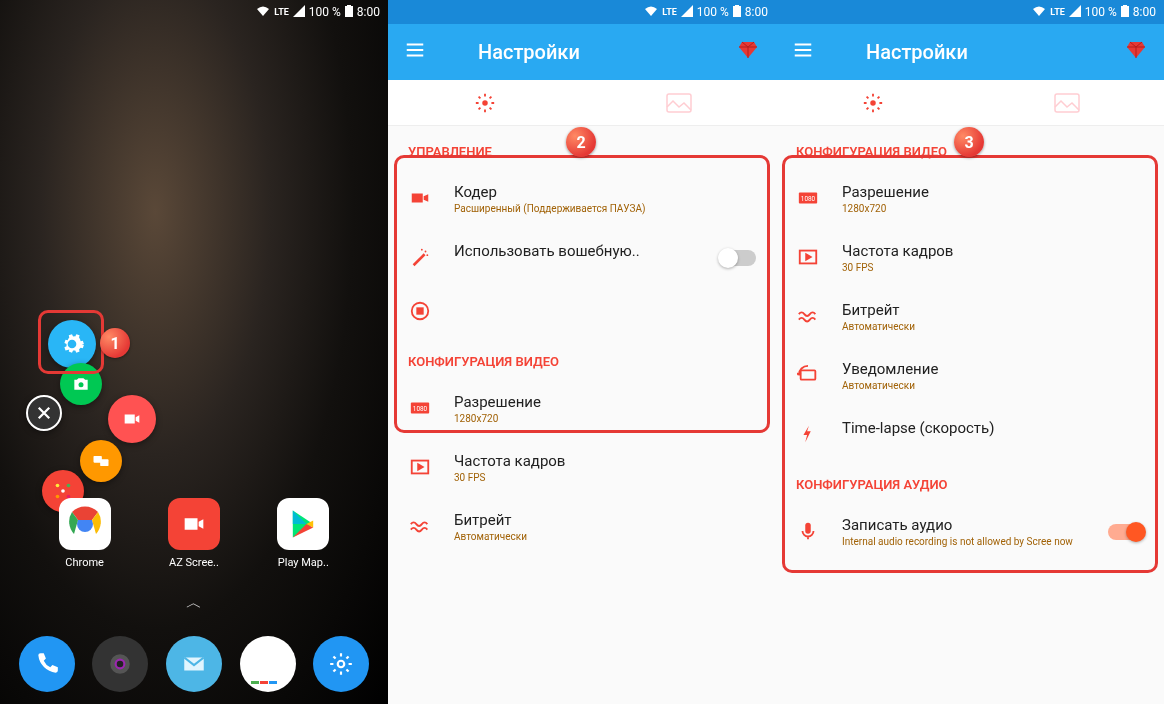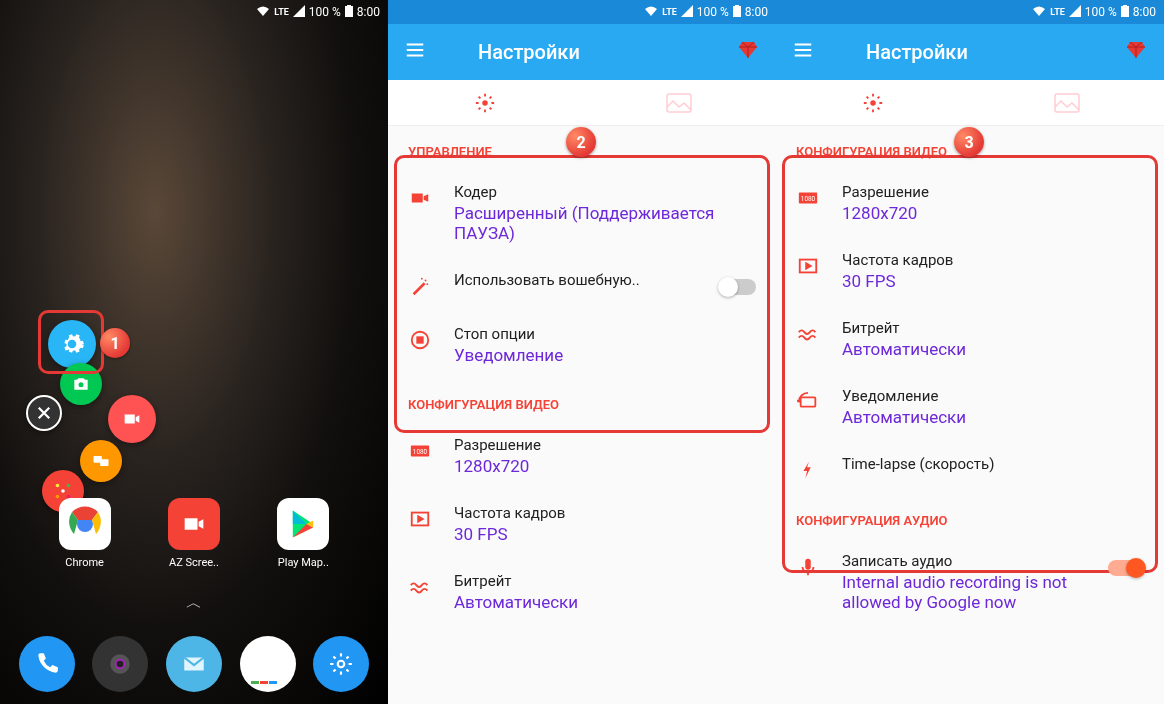--- a/index.html
+++ b/index.html
@@ -50,21 +50,21 @@
 .tab-bar { height: 46px; background: #fff; display: flex; align-items: center; border-bottom: 1px solid #eee; }
 .tab { flex: 1; display: flex; justify-content: center; }
 .tab.active { color: #f44336; }
 .tab.inactive { color: #ffcdd2; }
 
 .section-title { color: #f44336; font-size: 13px; font-weight: 600; padding: 18px 20px 10px; }
 .setting-row { display: flex; align-items: flex-start; padding: 14px 20px; gap: 22px; }
 .setting-icon { width: 24px; height: 24px; flex-shrink: 0; color: #f44336; display: flex; align-items: flex-end; justify-content: center; margin-top: 2px; }
 .setting-text { flex: 1; }
 .setting-label { font-size: 15px; color: #212121; margin-bottom: 2px; }
-.setting-sub { font-size: 17px; color: #6d28d9; }
+.setting-sub { font-size: 10px; color: #a16207; }
 .toggle { width: 36px; height: 16px; background: #ccc; border-radius: 10px; position: relative; margin-top: 8px; }
 .toggle::after { content: ''; position: absolute; width: 20px; height: 20px; background: #fff; border-radius: 50%; top: -2px; left: -2px; box-shadow: 0 1px 3px rgba(0,0,0,0.3); }
 .toggle.on { background: #ffab91; }
 .toggle.on::after { left: 18px; background: #ff5722; }
 
 .gallery-thin { display: inline-block; width: 34px; height: 8px; }
 .gallery-thin span { display: inline-block; width: 8px; height: 3px; margin-right: 1px; }
 .gallery-thin span:nth-child(1){ background: #4caf50; }
 .gallery-thin span:nth-child(2){ background: #f44336; }
 .gallery-thin span:nth-child(3){ background: #2196f3; }
@@ -272,24 +272,20 @@
     </div>
     <div class="toggle"></div>
   </div>
   <div class="setting-row">
     <div class="setting-icon">
         <svg width="22" height="22" viewBox="0 0 24 24" fill="none" stroke="#f44336" stroke-width="2">
           <circle cx="12" cy="12" r="9"></circle>
           <rect x="9" y="9" width="6" height="6" fill="#f44336"></rect>
         </svg>
       </div>
-    <div class="setting-text">
-      <div class="setting-label">Стоп опции</div>
-      <div class="setting-sub">Уведомление</div>
-    </div>
   </div>
 
   <div class="section-title">КОНФИГУРАЦИЯ ВИДЕО</div>
   <div class="setting-row">
     <div class="setting-icon">
         <svg width="22" height="22" viewBox="0 0 24 24" fill="#f44336">
           <rect x="2" y="6" width="20" height="12" rx="1"></rect>
           <text x="12" y="15" font-size="7" fill="#fff" text-anchor="middle">1080</text>
         </svg>
       </div>
@@ -428,17 +424,17 @@
   <div class="section-title">КОНФИГУРАЦИЯ АУДИО</div>
   <div class="setting-row">
     <div class="setting-icon">
         <svg width="22" height="22" viewBox="0 0 24 24" fill="#f44336">
           <rect x="9" y="3" width="6" height="12" rx="3"></rect>
           <path d="M6 12a6 6 0 0012 0M12 18v3" stroke="#f44336" stroke-width="2" fill="none"></path>
         </svg>
       </div>
     <div class="setting-text">
       <div class="setting-label">Записать аудио</div>
-      <div class="setting-sub">Internal audio recording is not allowed by Google now</div>
+      <div class="setting-sub">Internal audio recording is not allowed by Scree now</div>
     </div>
     <div class="toggle on"></div>
   </div>
 </div>
 
 </body></html>

